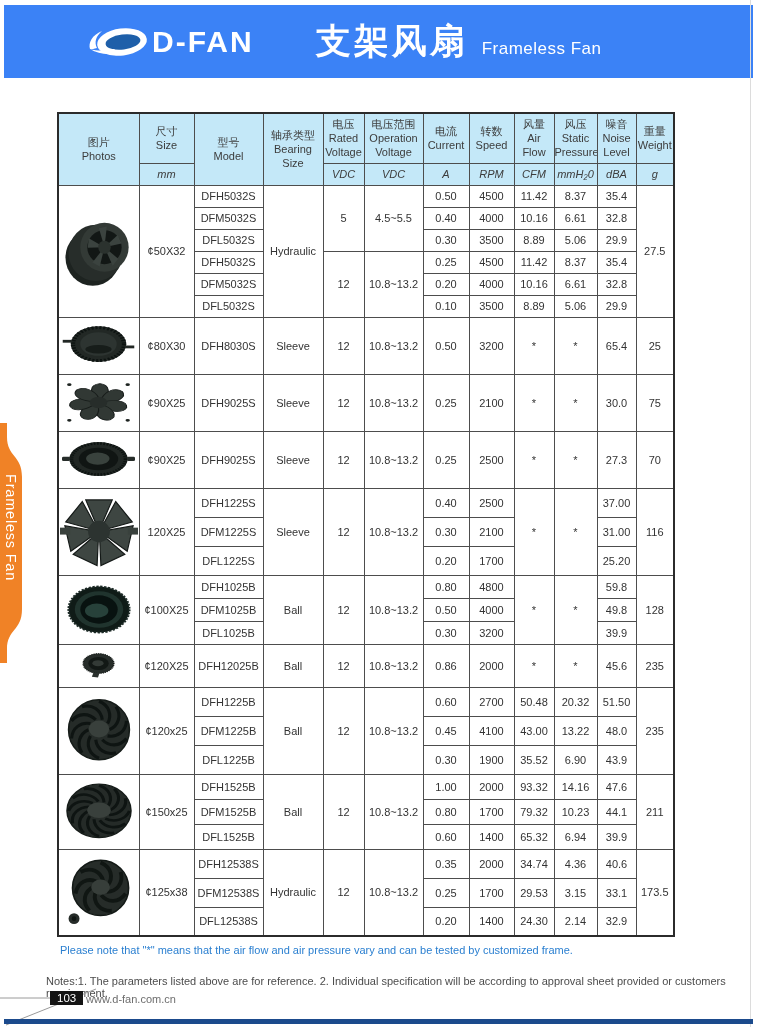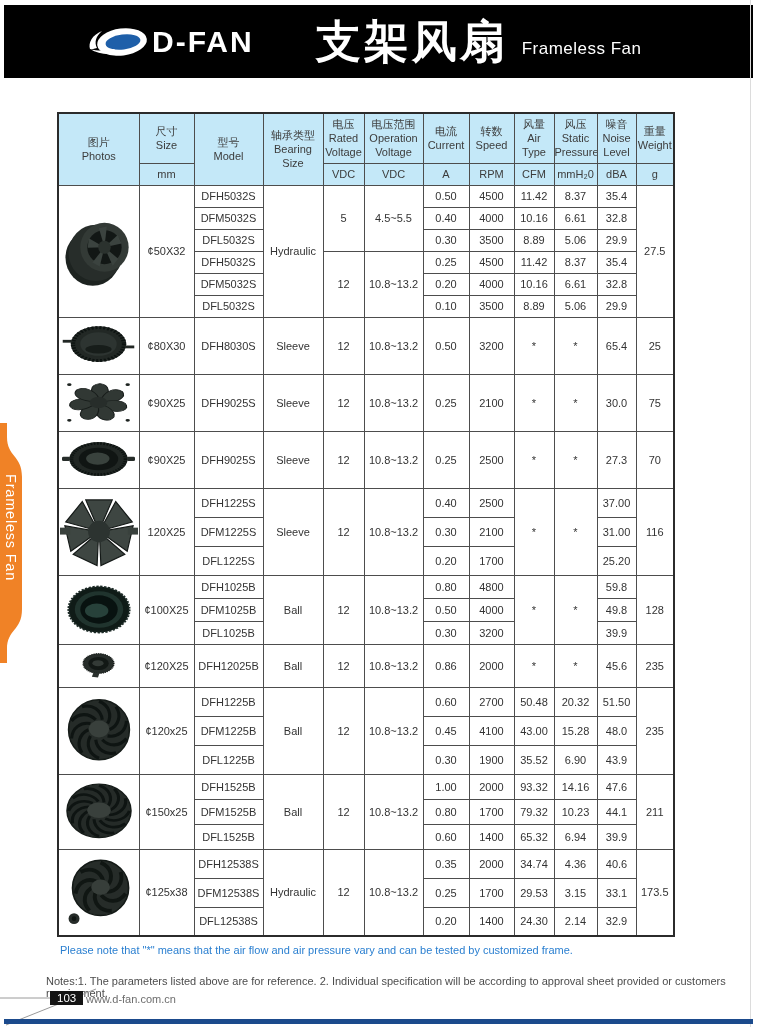--- a/index.html
+++ b/index.html
@@ -1,42 +1,42 @@
 <!DOCTYPE html>
 <html><head>
 <meta charset="utf-8">
 <style>
   html,body{margin:0;padding:0;}
   body{width:757px;height:1027px;position:relative;background:#fff;
        font-family:"Liberation Sans",sans-serif;overflow:hidden;}
   .page{position:absolute;inset:0;background:#fff;outline:1px solid #e0e0e0;}
 
   
-  .banner{position:absolute;left:4px;right:4px;top:5px;height:73px;background:#000000;
+  .banner{position:absolute;left:4px;right:4px;top:5px;height:73px;background:#3b82f6;
           display:flex;align-items:center;color:#fff;}
   .logo{display:flex;align-items:center;margin-left:84px;}
   .logo svg{display:block;}
   .logo-text{font-size:30px;font-weight:bold;letter-spacing:2px;margin-left:2px;}
-  .title-zh{font-size:45px;font-weight:bold;margin-left:62px;letter-spacing:3px;}
+  .title-zh{font-size:35px;font-weight:bold;margin-left:62px;letter-spacing:3px;}
   .title-en{font-size:17px;margin-left:14px;position:relative;top:7px;letter-spacing:.5px;}
 
   
   .side-tab{position:absolute;left:0;top:423px;width:22px;height:240px;}
   .side-tab-label{position:absolute;left:19px;top:474px;width:176px;height:16px;
                   transform:rotate(90deg);transform-origin:0 0;color:#fff;
                   font-size:14.5px;letter-spacing:.8px;white-space:nowrap;}
 
   
   table.spec{position:absolute;left:57px;top:112px;width:616px;border-collapse:collapse;
              table-layout:fixed;border:2px solid #2b2b2b;}
   table.spec th,table.spec td{border:1px solid #4d4d4d;text-align:center;vertical-align:middle;
              font-size:11px;color:#333;padding:0;overflow:hidden;}
   table.spec thead th{background:#c4e8f8;font-weight:normal;line-height:1.3;color:#3c3c3c;}
   table.spec thead tr.lbl{height:50px;}
-  table.spec thead tr.unit{height:22px;}
+  table.spec thead tr.unit{height:22px;font-style:italic;}
   td.photo-cell{background:#fff;}
   td.photo-cell svg{display:block;margin:0 auto;}
   td.star-cell{font-size:12px;}
 
   
   .note-blue{position:absolute;left:60px;top:944px;font-size:11px;color:#2a7fd0;}
   .notes-gray{position:absolute;left:46px;top:975px;font-size:11px;color:#4c4c4c;width:690px;}
   .page-num{position:absolute;left:50px;top:991px;background:#141414;color:#fff;
             font-size:11.5px;padding:1px 7px;}
   .site-url{position:absolute;left:86px;top:993px;font-size:11px;color:#6d6d6d;}
@@ -88,21 +88,21 @@
       <thead>
         <tr class="lbl">
           <th rowspan="2"><span>图片</span><br><span>Photos</span></th>
           <th><span>尺寸</span><br><span>Size</span></th>
           <th rowspan="2"><span>型号</span><br><span>Model</span></th>
           <th rowspan="2"><span>轴承类型</span><br><span>Bearing Size</span></th>
           <th><span>电压</span><br><span>Rated Voltage</span></th>
           <th><span>电压范围</span><br><span>Operation Voltage</span></th>
           <th><span>电流</span><br><span>Current</span></th>
           <th><span>转数</span><br><span>Speed</span></th>
-          <th><span>风量</span><br><span>Air Type</span></th>
+          <th><span>风量</span><br><span>Air Flow</span></th>
           <th><span>风压</span><br><span>Static Pressure</span></th>
           <th><span>噪音</span><br><span>Noise Level</span></th>
           <th><span>重量</span><br><span>Weight</span></th>
         </tr>
         <tr class="unit">
           <th>mm</th>
           <th>VDC</th>
           <th>VDC</th>
           <th>A</th>
           <th>RPM</th>
@@ -438,21 +438,21 @@
           <td>50.48</td>
           <td>20.32</td>
           <td>51.50</td>
           <td rowspan="3">235</td>
         </tr>
         <tr style="height: 29px;">
           <td>DFM1225B</td>
           <td>0.45</td>
           <td>4100</td>
           <td>43.00</td>
-          <td>15.28</td>
+          <td>13.22</td>
           <td>48.0</td>
         </tr>
         <tr style="height: 29px;">
           <td>DFL1225B</td>
           <td>0.30</td>
           <td>1900</td>
           <td>35.52</td>
           <td>6.90</td>
           <td>43.9</td>
         </tr>

